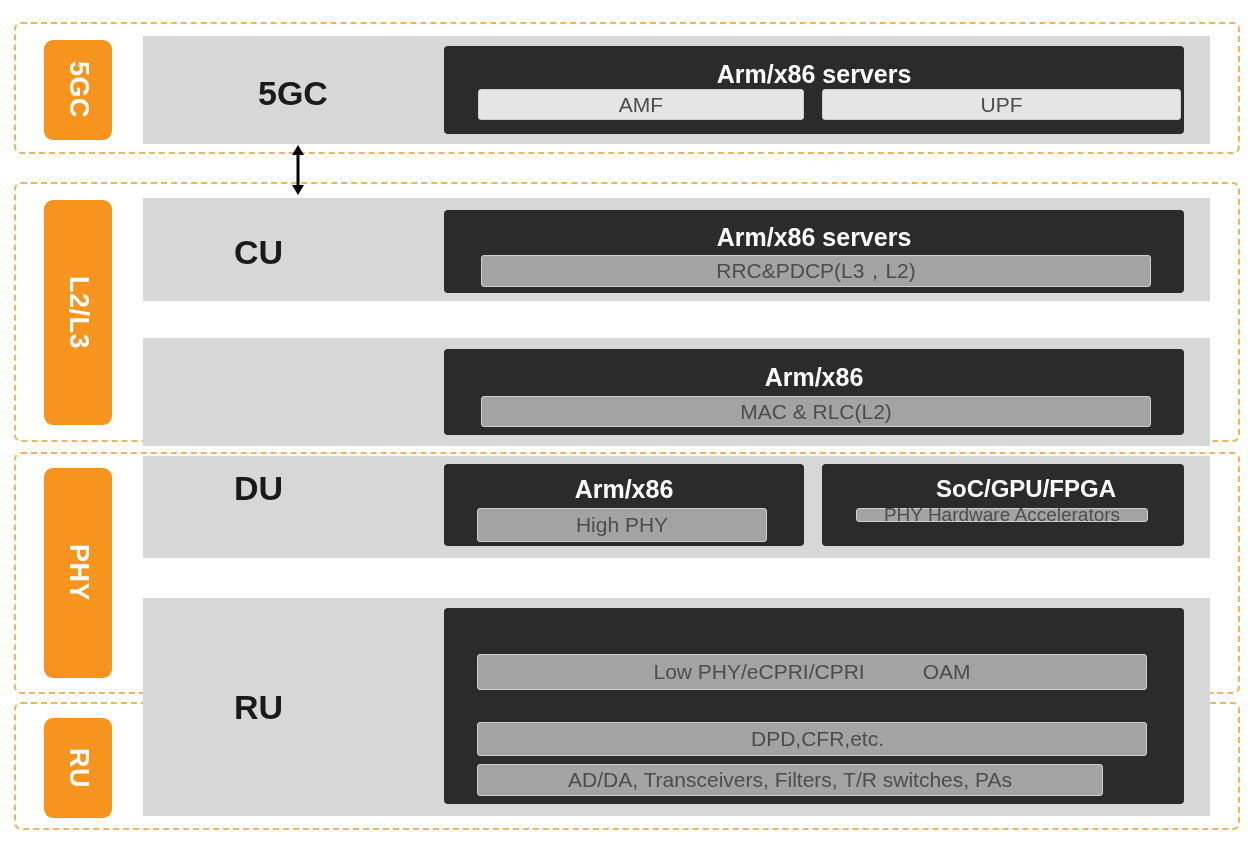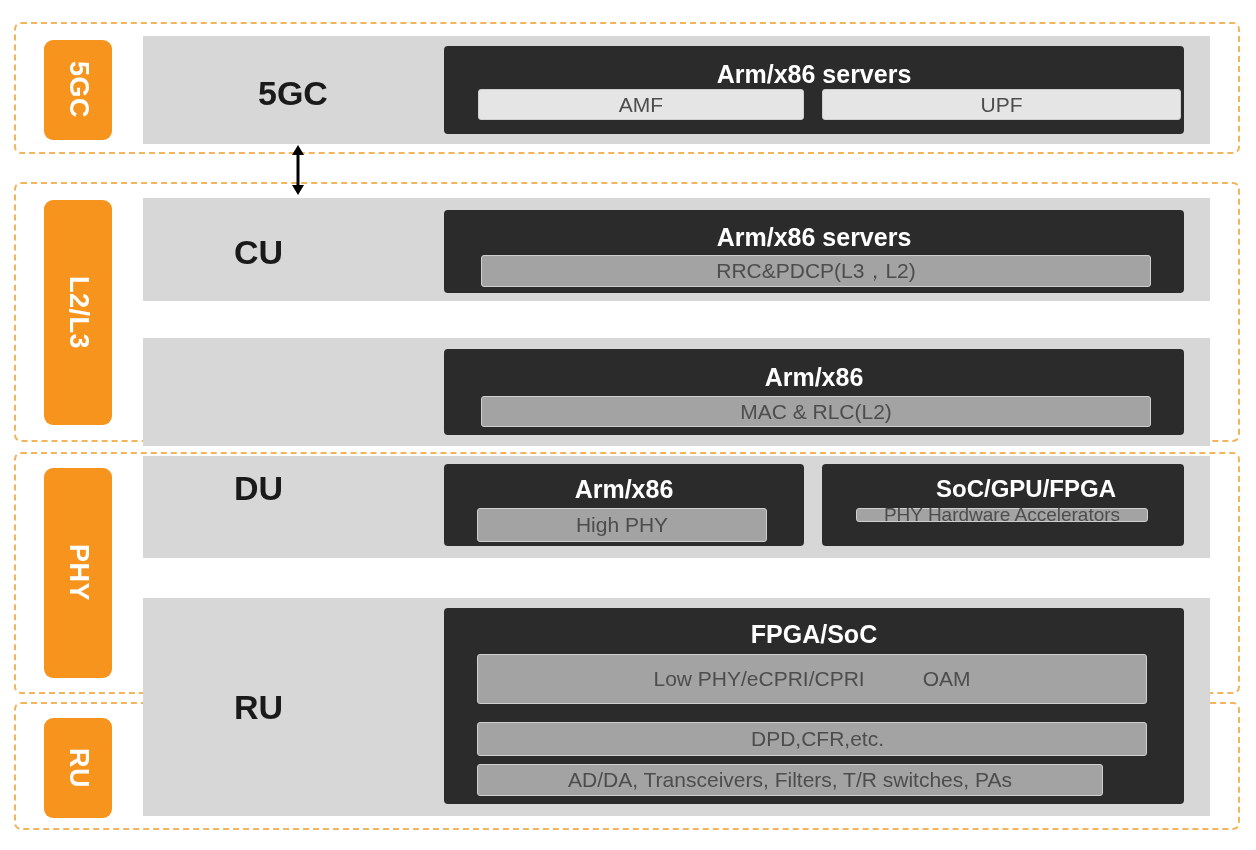--- a/index.html
+++ b/index.html
@@ -199,22 +199,21 @@
   <div class="chip bright" style="left:477px; top:508px; width:290px; height:34px;">High PHY</div>
 
   <div class="hw-box" style="left:822px; top:464px; width:362px; height:82px;"></div>
   <div class="hw-title small" style="left:822px; top:475px; width:362px;margin-left:23px;">SoC/GPU/FPGA</div>
   <div class="chip bright tiny" style="left:856px; top:508px; width:292px; height:14px;">PHY Hardware Accelerators</div>
 
 
   <div class="unit-label" style="left:234px; top:688px;">RU</div>
 
   <div class="hw-box" style="left:444px; top:608px; width:740px; height:196px;"></div>
-  <div class="hw-title" style="left:444px; top:620px; width:740px;">FPGA/SoC</div>
-
-  <div class="chip bright spread" style="left:477px; top:654px; width:670px; height:50px;">
+
+  <div class="chip bright spread" style="left:477px; top:654px; width:670px; height:36px;">
     <span>Low PHY/eCPRI/CPRI</span>
     <span>OAM</span>
   </div>
   <div class="chip bright" style="left:477px; top:722px; width:670px; height:34px;padding-left:11px;">DPD,CFR,etc.</div>
   <div class="chip bright" style="left:477px; top:764px; width:626px; height:32px;">AD/DA, Transceivers, Filters, T/R switches, PAs</div>
 
 </div>
 
 </body></html>

